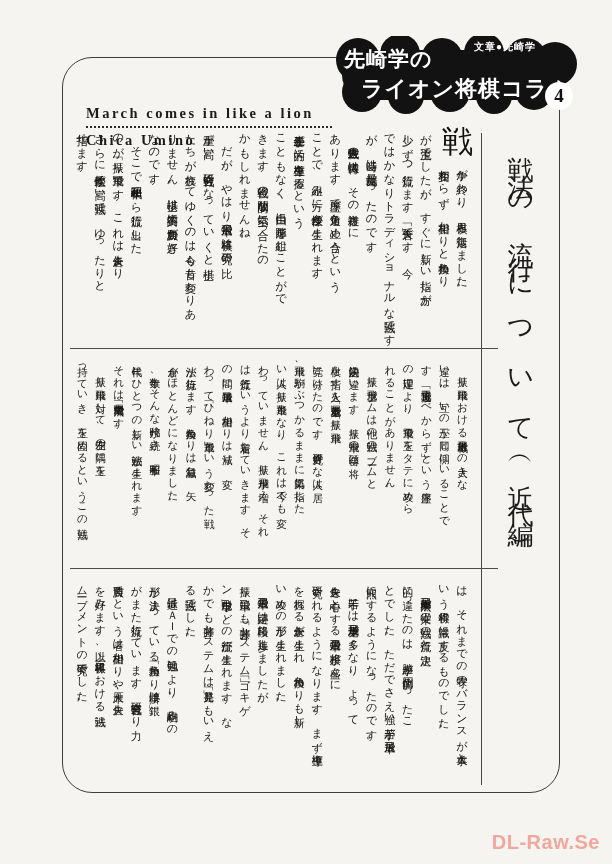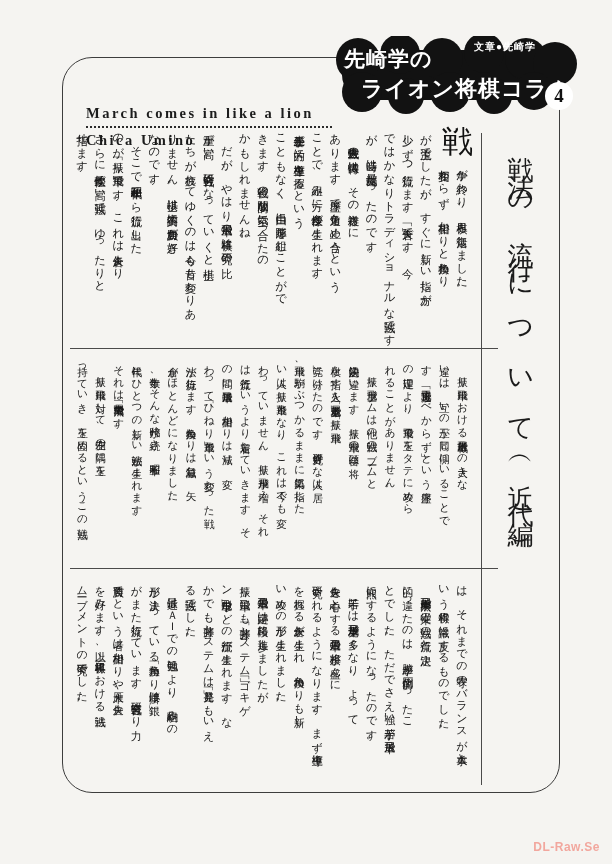--- a/index.html
+++ b/index.html
@@ -81,21 +81,21 @@
     position: absolute; right: -2px; top: 0; writing-mode: horizontal-tb;
     font-size: 31px; line-height: 32px; font-weight: 500; color: #111;
   }
   .sec-top div.tcol:nth-of-type(1),
   .sec-top div.tcol:nth-of-type(2) { padding-top: 35px; }
 
   
   .watermark {
     position: absolute; right: 12px; bottom: 10px;
     font-family: "Liberation Sans", sans-serif;
-    font-size: 12px; font-weight: bold; letter-spacing: 0.5px; color: #f2a79e; text-align: right;
+    font-size: 20px; font-weight: bold; letter-spacing: 0.5px; color: #f2a79e; text-align: right;
   }
 </style>
 </head>
 <body>
 
 <div class="page">
 
   <div class="frame"></div>
 
   <div class="credit">

